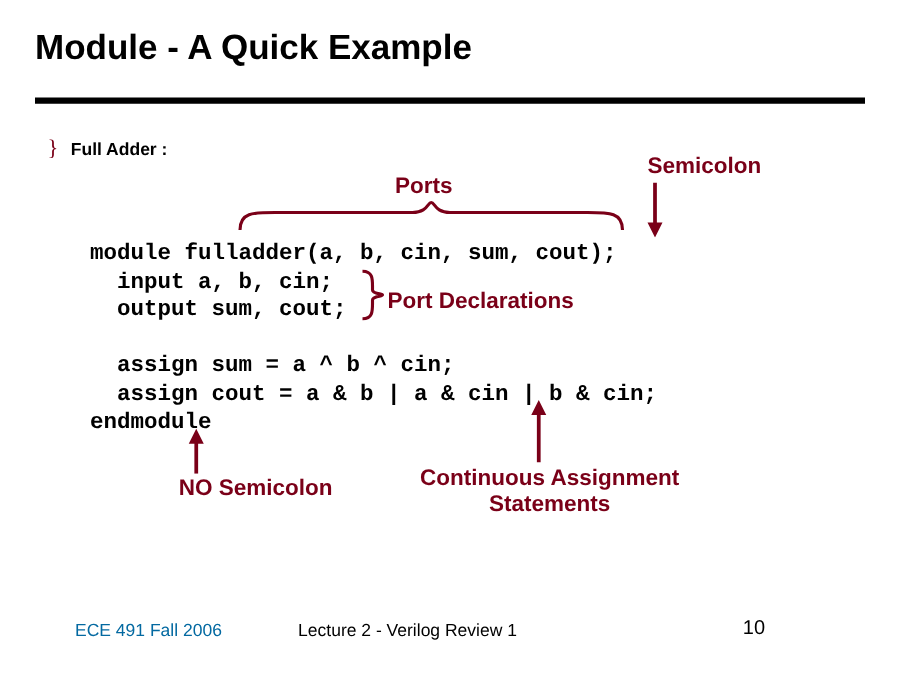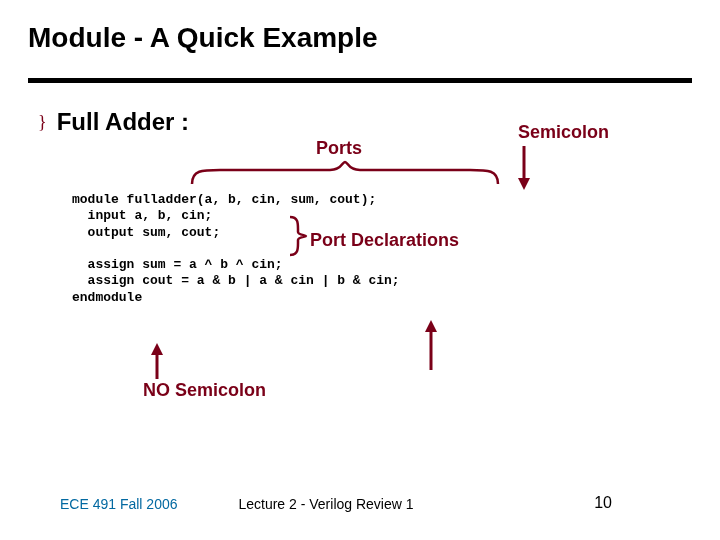--- a/index.html
+++ b/index.html
@@ -40,21 +40,21 @@
     display: flex;
     align-items: center;
   }
   .bullet {
     color: #7a0018;
     font-size: 18px;
     margin-right: 10px;
     font-family: "Times New Roman", serif;
   }
   .bullet-text {
-    font-size: 24px;
+    font-size: 14px;
     font-weight: bold;
     color: #000;
   }
   .annot {
     position: absolute;
     color: #7a0018;
     font-weight: bold;
     font-size: 18px;
   }
   .annot.small { font-size: 18px; }
@@ -62,21 +62,21 @@
   .semicolon-label { left: 470px; top: 122px; margin-left: 48px; }
   .portdecl-label { left: 310px; top: 230px; }
   .nosemi-label { left: 110px; top: 380px; text-align:center;margin-left:33px; }
   .cas-label { left: 336px; top: 372px; text-align:center; line-height:1.15; }
 
   .code {
     position: absolute;
     left: 72px;
     top: 192px;
     font-family: "Courier New", monospace;
-    font-size: 13px;
+    font-size: 18px;
     font-weight: bold;
     color: #000;
     white-space: pre;
     line-height: 1.25;
   }
 
   .brace-ports {
     position: absolute;
     left: 190px;
     top: 160px;
@@ -171,18 +171,19 @@
     </svg>
   </div>
   <div class="annot nosemi-label">NO Semicolon</div>
 
   <div class="arrow arrow-cas">
     <svg viewBox="0 0 14 50">
       <polygon points="7,0 1,12 13,12" fill="#7a0018"></polygon>
       <line x1="7" y1="10" x2="7" y2="50" stroke="#7a0018" stroke-width="3"></line>
     </svg>
   </div>
+  <div class="annot cas-label">Continuous Assignment<br>Statements</div>
 
   <div class="footer-left">ECE 491 Fall 2006</div>
   <div class="footer-center">Lecture 2 - Verilog Review 1</div>
   <div class="footer-right">10</div>
 
 </div>
 
 </body></html>

